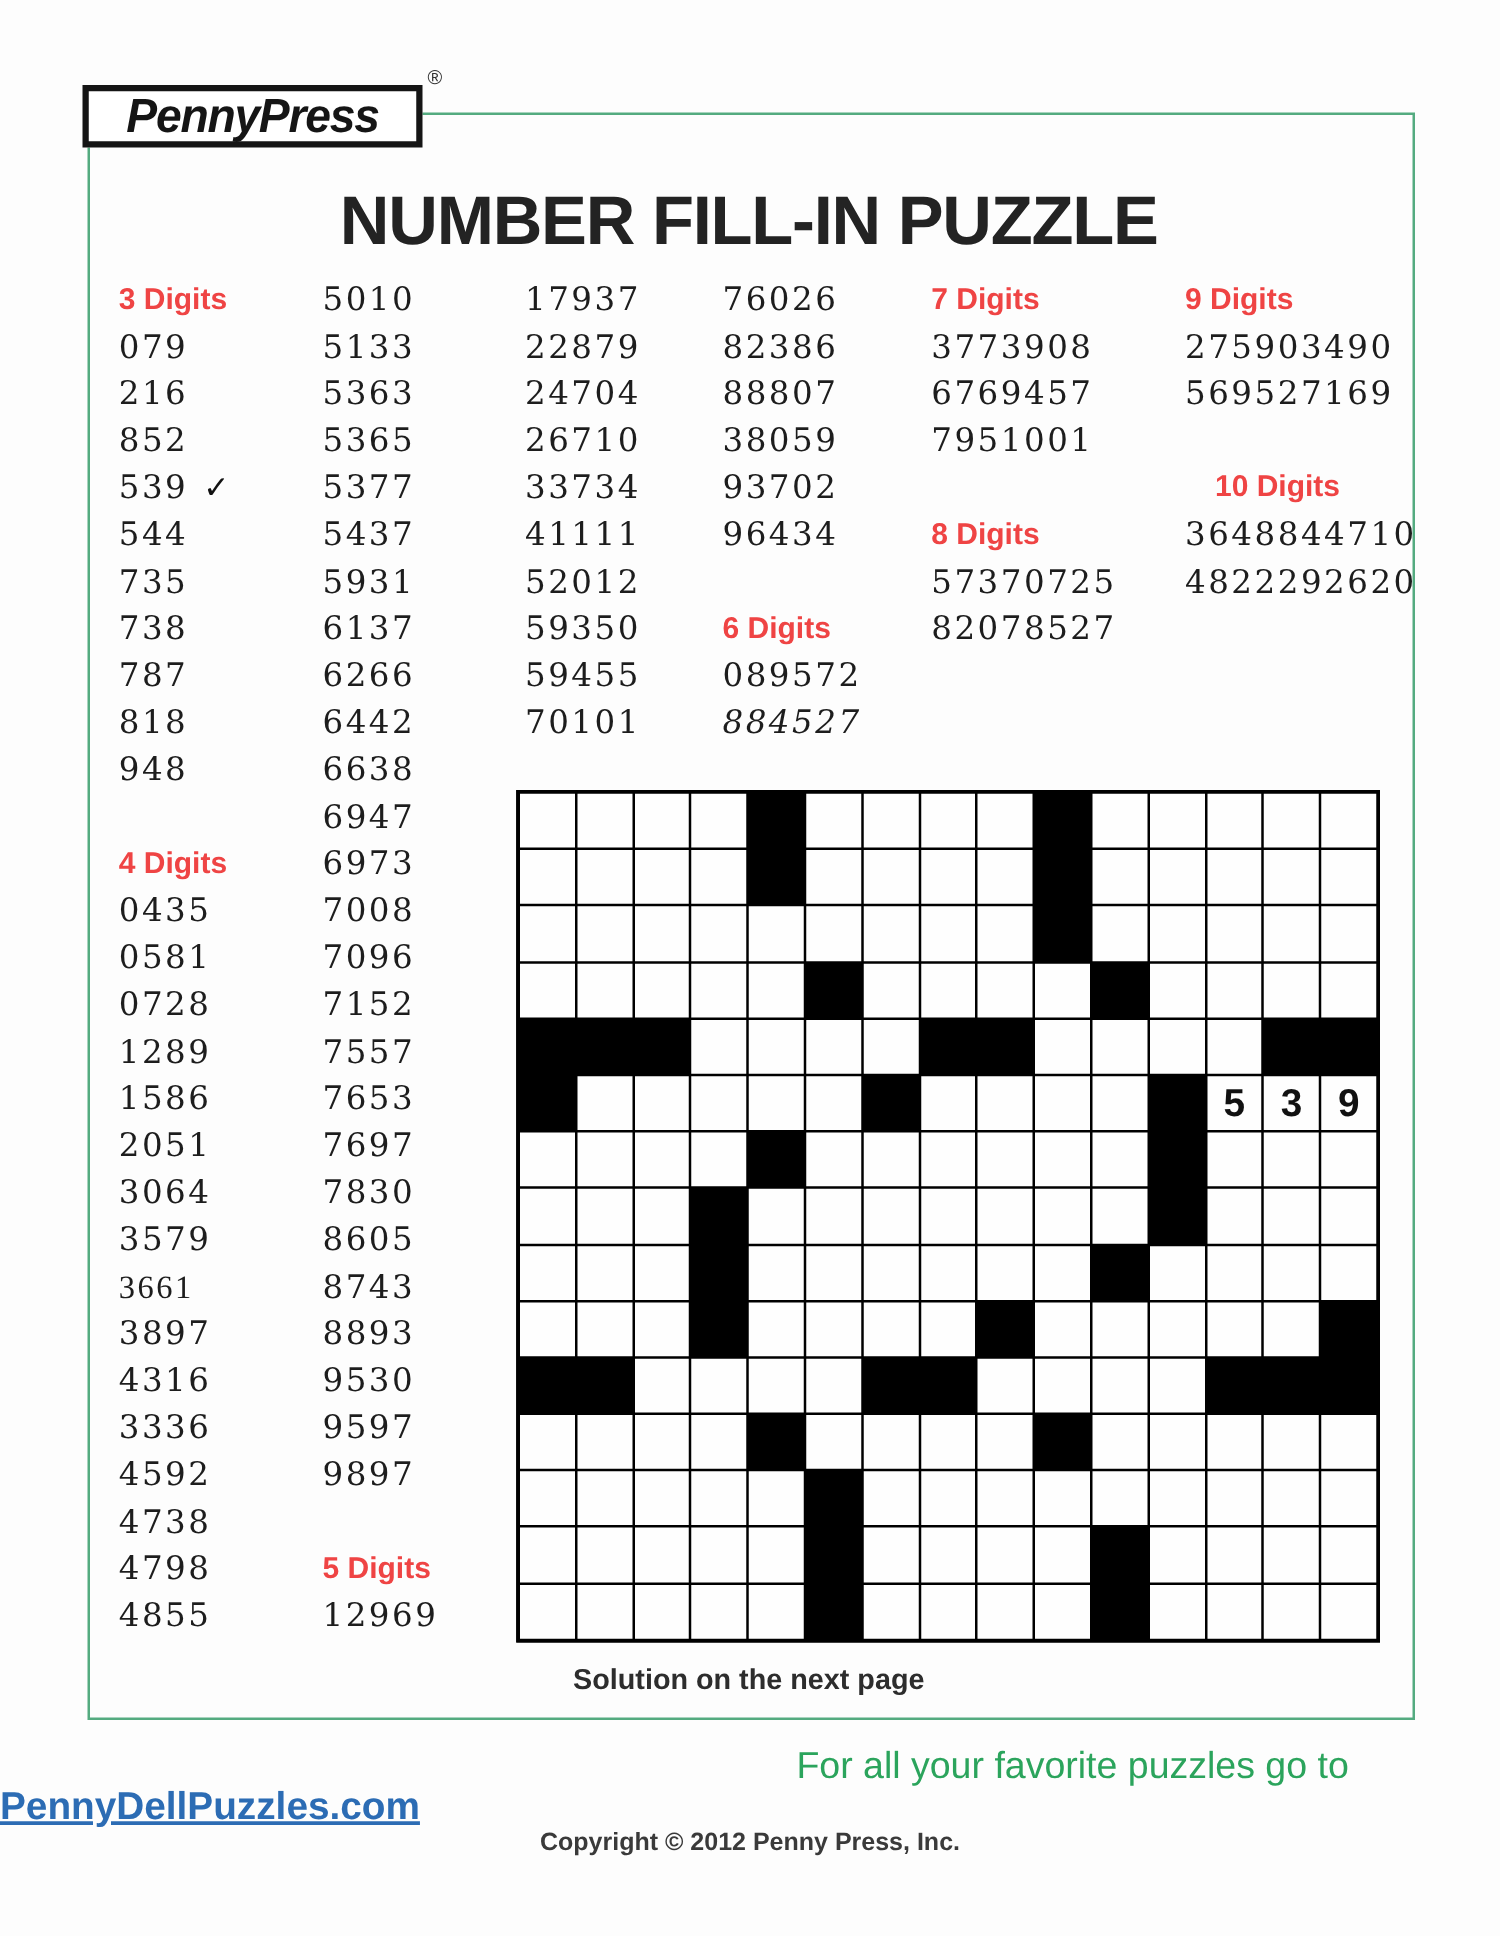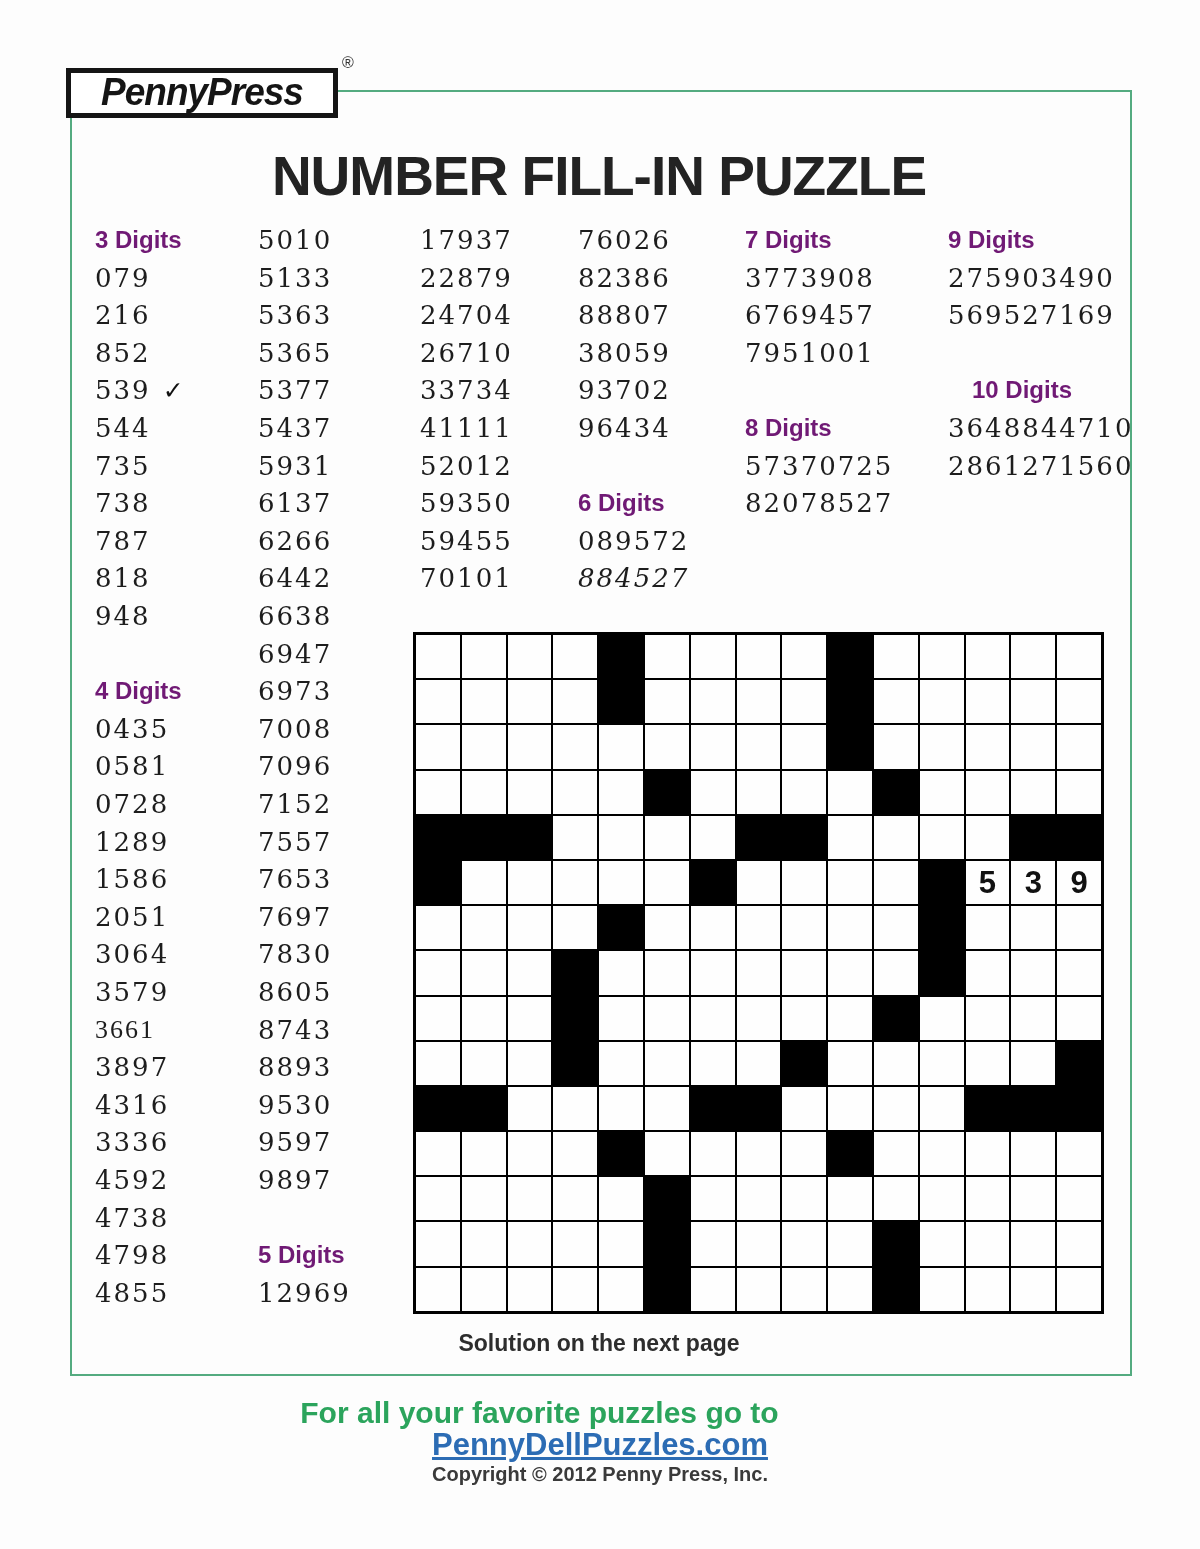--- a/index.html
+++ b/index.html
@@ -25,21 +25,21 @@
     position:absolute;left:70px;top:144px;width:1058px;text-align:center;
     font-size:55px;font-weight:bold;color:#232323;letter-spacing:-1px;white-space:nowrap;
   }
   .list-row{
     position:absolute;height:38px;line-height:38px;white-space:nowrap;
   }
   .list-row.num{
     font-family:"DejaVu Serif",serif;font-size:26px;letter-spacing:2px;color:#1d1d1d;
   }
   .list-row.hdr{
-    font-family:"Liberation Sans",sans-serif;font-size:24px;font-weight:bold;color:#701a75;
+    font-family:"Liberation Sans",sans-serif;font-size:24px;font-weight:bold;color:#ef4444;
   }
   .check{
     font-family:"DejaVu Sans",sans-serif;font-weight:bold;font-size:25px;
     letter-spacing:0;margin-left:12px;color:#111;
   }
   .puzzle-grid{
     position:absolute;left:413px;top:632px;
     display:grid;grid-template-columns:repeat(15,43.8px);grid-template-rows:repeat(15,43.2px);
     gap:2px;background:#000;border:3px solid #000;
   }
@@ -48,25 +48,25 @@
   .cell.prefill{
     display:flex;align-items:center;justify-content:center;
     font-weight:bold;font-size:31px;color:#111;
     font-family:"Liberation Sans",sans-serif;
   }
   .solution-note{
     position:absolute;left:70px;top:1330px;width:1058px;text-align:center;
     font-size:23px;font-weight:bold;color:#2d2d2d;
   }
   .footer-tagline{
-    position:absolute;left:0;top:1396px;width:1079px;text-align:center;
-    font-size:30px;font-weight:bold;color:#2ba45c;
+    position:absolute;left:0;top:1396px;width:1079px;text-align:right;
+    font-size:30px;font-weight:normal;color:#2ba45c;
   }
   .footer-link{
-    position:absolute;left:0;top:1427px;width:1200px;text-align:center;
+    position:absolute;left:0;top:1427px;width:1200px;text-align:left;
     font-size:31px;font-weight:bold;color:#2c6cb4;
   }
   .footer-link span{text-decoration:underline;cursor:pointer;}
   .footer-copyright{
     position:absolute;left:0;top:1463px;width:1200px;text-align:center;
     font-size:20px;font-weight:bold;color:#3a3a3a;
   }
 </style>
 </head>
 <body>
@@ -161,21 +161,21 @@
     <div class="list-row num" style="left: 745px; top: 296.2px;">6769457</div>
     <div class="list-row num" style="left: 745px; top: 333.8px;">7951001</div>
     <div class="list-row hdr" style="left: 745px; top: 409px;">8 Digits</div>
     <div class="list-row num" style="left: 745px; top: 446.6px;">57370725</div>
     <div class="list-row num" style="left: 745px; top: 484.2px;">82078527</div>
     <div class="list-row hdr" style="left: 948px; top: 221px;">9 Digits</div>
     <div class="list-row num" style="left: 948px; top: 258.6px;">275903490</div>
     <div class="list-row num" style="left: 948px; top: 296.2px;">569527169</div>
     <div class="list-row hdr" style="left: 948px; top: 371.4px; margin-left: 24px;">10 Digits</div>
     <div class="list-row num" style="left: 948px; top: 409px;">3648844710</div>
-    <div class="list-row num" style="left: 948px; top: 446.6px;">2861271560</div>
+    <div class="list-row num" style="left: 948px; top: 446.6px;">4822292620</div>
   </div>
 
 <div class="puzzle-grid">
     <div class="cell"></div>
     <div class="cell"></div>
     <div class="cell"></div>
     <div class="cell"></div>
     <div class="cell black"></div>
     <div class="cell"></div>
     <div class="cell"></div>

